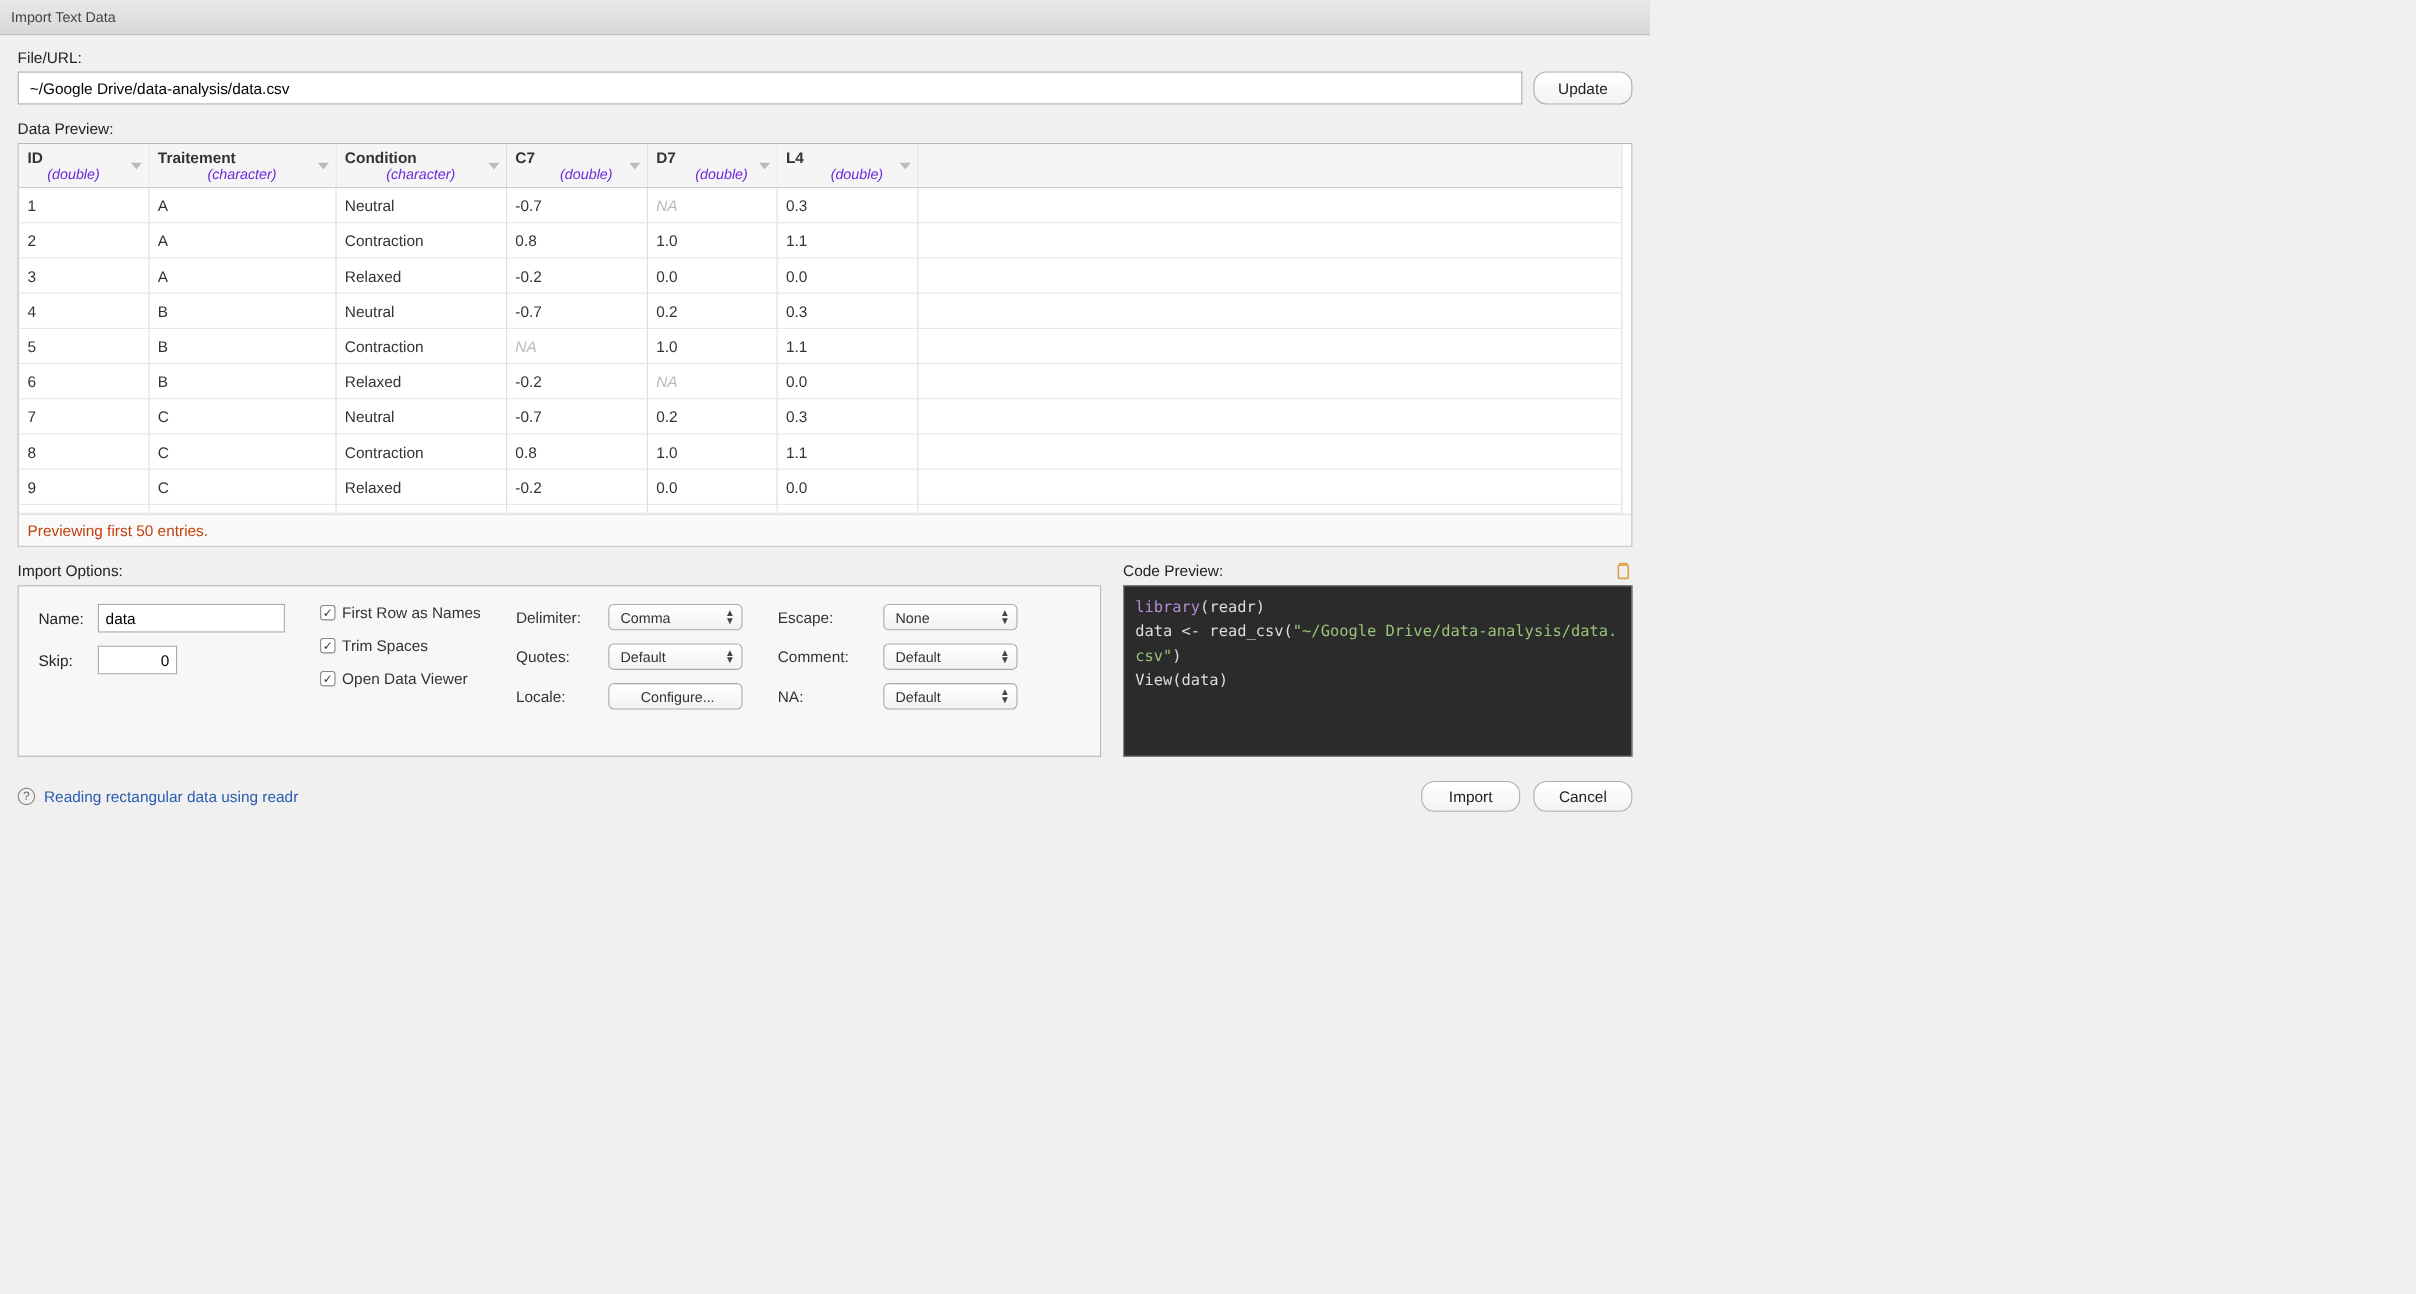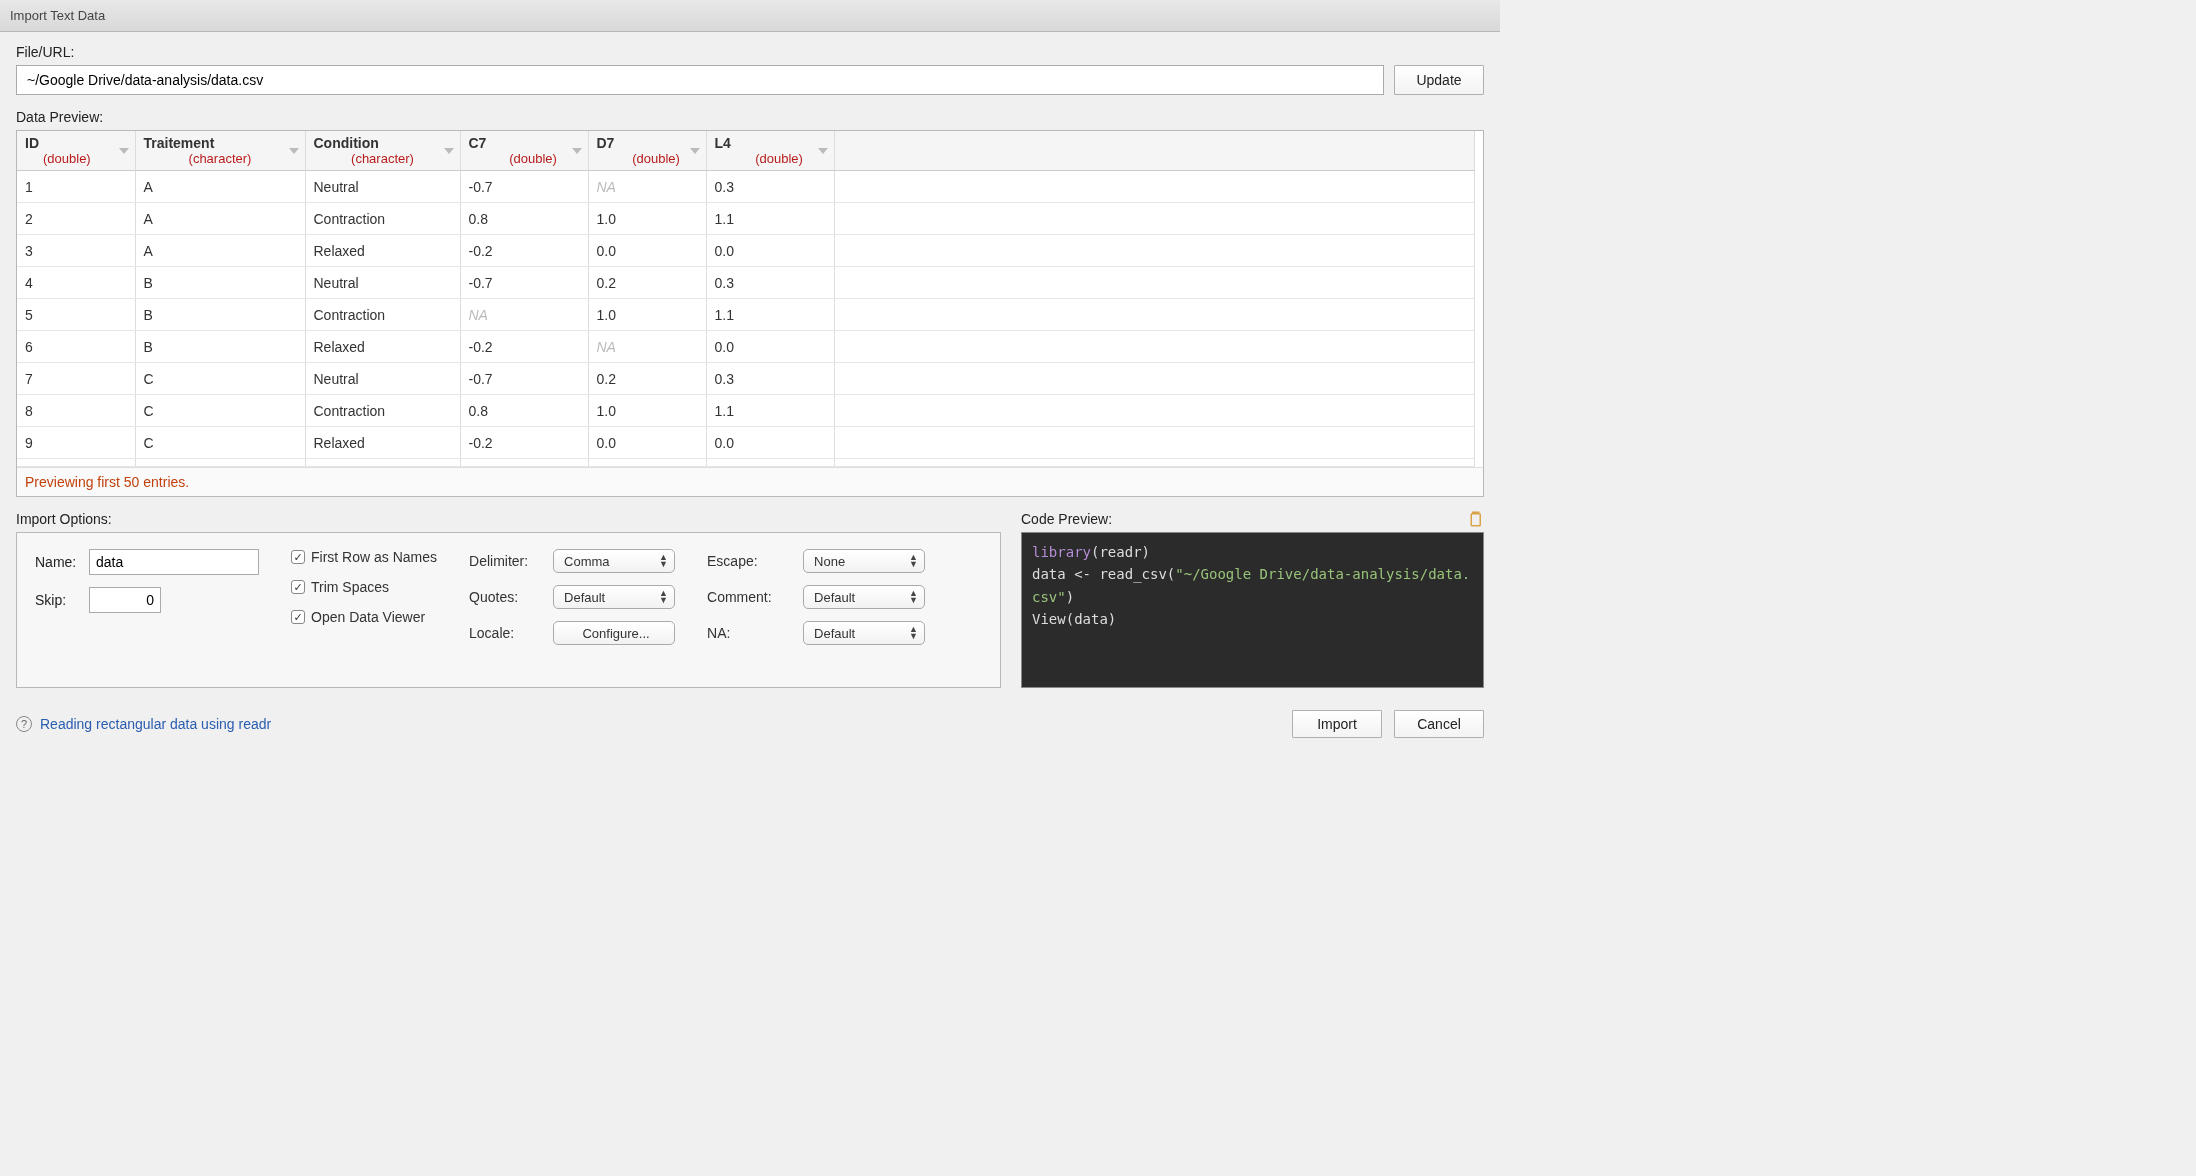--- a/index.html
+++ b/index.html
@@ -37,21 +37,21 @@
     height: 30px;
     border: 1px solid #aaa;
     background: #fff;
     padding: 0 10px;
     font-size: 14px;
     outline: none;
   }
   .btn {
     border: 1px solid #b0b0b0;
     background: linear-gradient(#ffffff, #f3f3f3);
-    border-radius: 1px;
+    border-radius: 12px;
     padding: 5px 18px;
     font-size: 14px;
     color: #222;
     cursor: pointer;
     min-width: 90px;
   }
   .preview-box {
     border: 1px solid #b8b8b8;
     background: #fff;
     overflow: hidden;
@@ -71,21 +71,21 @@
   }
   table.preview th {
     background: #f5f5f5;
     font-weight: 600;
     color: #333;
     position: relative;
     padding: 4px 8px 4px 8px;
     border-bottom: 1px solid #ccc;
   }
   .col-name { font-weight: 600; display:block;}
-  .col-type { font-weight: 400; color:#b91c1c; font-size:13px; display:block; padding-left:18px;}
+  .col-type { font-style: italic; font-weight: 400; color:#6d28d9; font-size:13px; display:block; padding-left:18px;}
   .th-center .col-type { text-align: center; padding-left:0;}
   .chevron {
     position: absolute;
     right: 6px;
     top: 50%;
     transform: translateY(-50%);
     width: 0; height: 0;
     border-left: 5px solid transparent;
     border-right: 5px solid transparent;
     border-top: 6px solid #bbb;

